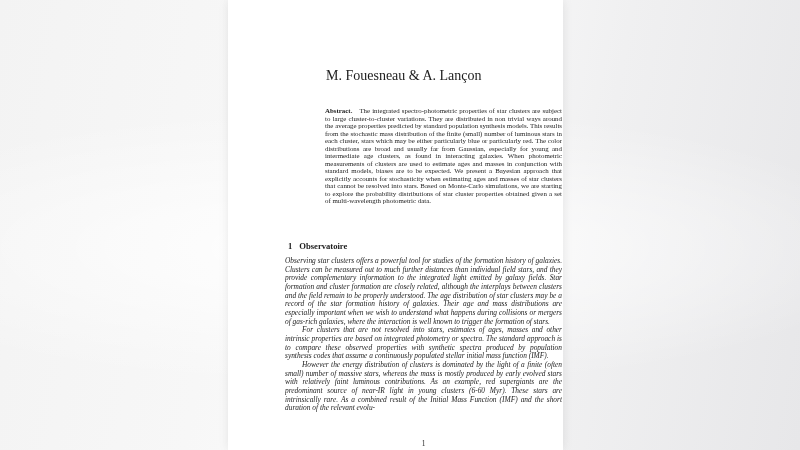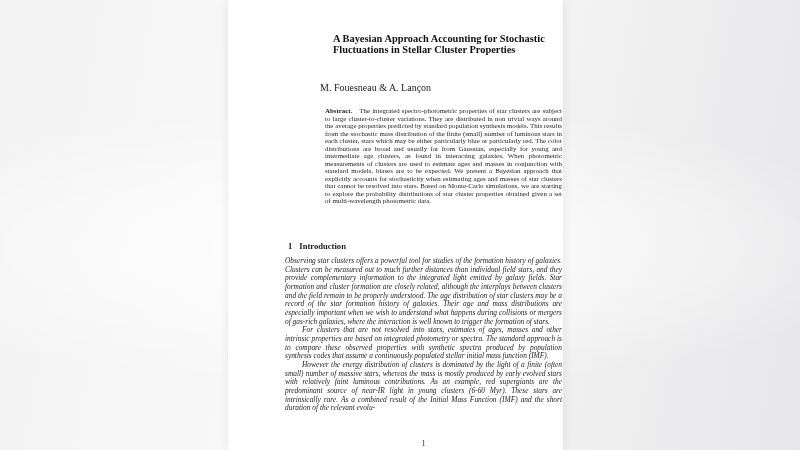--- a/index.html
+++ b/index.html
@@ -46,24 +46,23 @@
     position: absolute;
     left: 105px; top: 33px;
     width: 240px;
     font-weight: bold;
     font-size: 10.4px;
     line-height: 11.4px;
     color: #111;
   }
   .authors {
     position: absolute;
-    left: 92px; top: 68px;
-    font-size: 10px;
+    left: 98px; top: 68px;
+    font-size: 14px;
     white-space: nowrap;
-    margin-top: 14px;
   }
   .affil {
     position: absolute;
     left: 98px; top: 81px;
     width: 236px;
     font-style: italic;
     font-size: 7.6px;
     line-height: 8.6px;
   }
   .abstract {
@@ -106,29 +105,28 @@
 </head>
 <body>
 
 <div id="canvas">
 
   <div class="stamp">arXiv:0908.2742v1  [astro-ph.CO]  19 Aug 2009</div>
 
   <div id="page">
 
 
-    <div class="title">A Bayesian Approach Accounting for Stochastic Fluctuations in Stellar Cluster Properties</div>
 
     <div class="authors">M. Fouesneau &amp; A. Lançon</div>
 
 
     <div class="abstract"><b>Abstract.</b><span>The integrated spectro-photometric properties of star clusters are subject to large cluster-to-cluster variations. They are distributed in non trivial ways around the average properties predicted by standard population synthesis models. This results from the stochastic mass distribution of the finite (small) number of luminous stars in each cluster, stars which may be either particularly blue or particularly red. The color distributions are broad and usually far from Gaussian, especially for young and intermediate age clusters, as found in interacting galaxies. When photometric measurements of clusters are used to estimate ages and masses in conjunction with standard models, biases are to be expected. We present a Bayesian approach that explicitly accounts for stochasticity when estimating ages and masses of star clusters that cannot be resolved into stars. Based on Monte-Carlo simulations, we are starting to explore the probability distributions of star cluster properties obtained given a set of multi-wavelength photometric data.</span></div>
 
     <div class="sechead">
-      <span class="secnum">1</span><span>Introduction</span>
+      <span class="secnum">1</span><span>Observatoire</span>
     </div>
 
     <div class="bodytext">
       <p>Observing star clusters offers a powerful tool for studies of the formation history of galaxies. Clusters can be measured out to much further distances than individual field stars, and they provide complementary information to the integrated light emitted by galaxy fields. Star formation and cluster formation are closely related, although the interplays between clusters and the field remain to be properly understood. The age distribution of star clusters may be a record of the star formation history of galaxies. Their age and mass distributions are especially important when we wish to understand what happens during collisions or mergers of gas-rich galaxies, where the interaction is well known to trigger the formation of stars.</p>
       <p class="indent">For clusters that are not resolved into stars, estimates of ages, masses and other intrinsic properties are based on integrated photometry or spectra. The standard approach is to compare these observed properties with synthetic spectra produced by population synthesis codes that assume a continuously populated stellar initial mass function (IMF).</p>
       <p class="indent">However the energy distribution of clusters is dominated by the light of a finite (often small) number of massive stars, whereas the mass is mostly produced by early evolved stars with relatively faint luminous contributions. As an example, red supergiants are the predominant source of near-IR light in young clusters (6-60 Myr). These stars are intrinsically rare. As a combined result of the Initial Mass Function (IMF) and the short duration of the relevant evolu-</p>
     </div>
 
     <div class="pageno">1</div>
 

